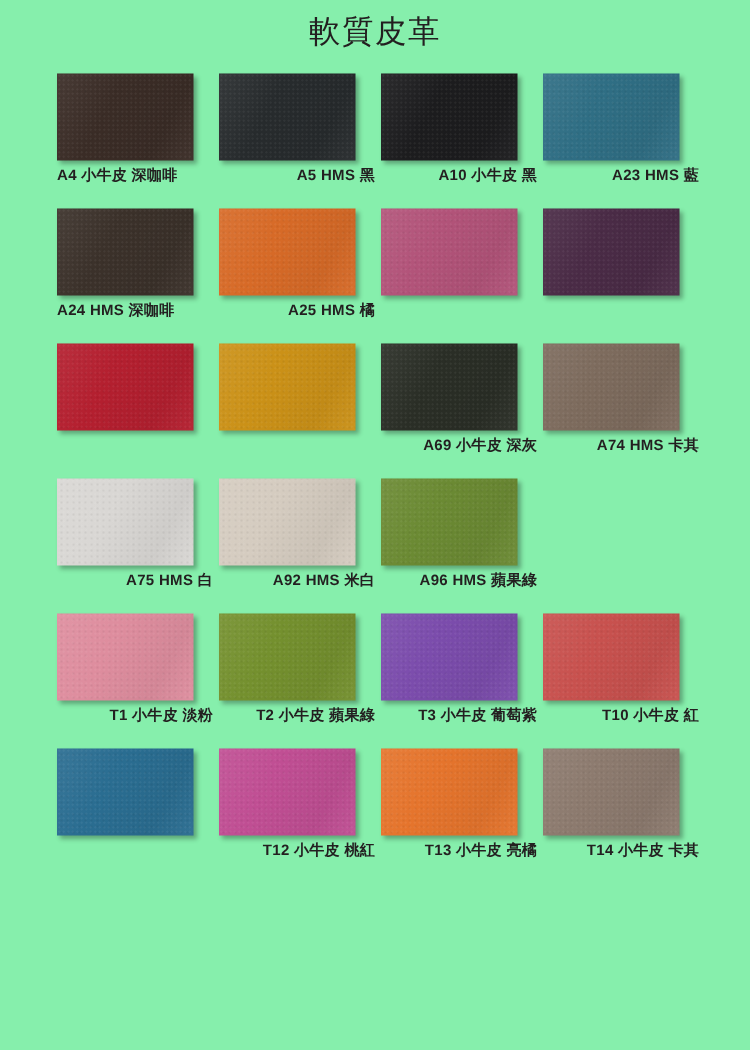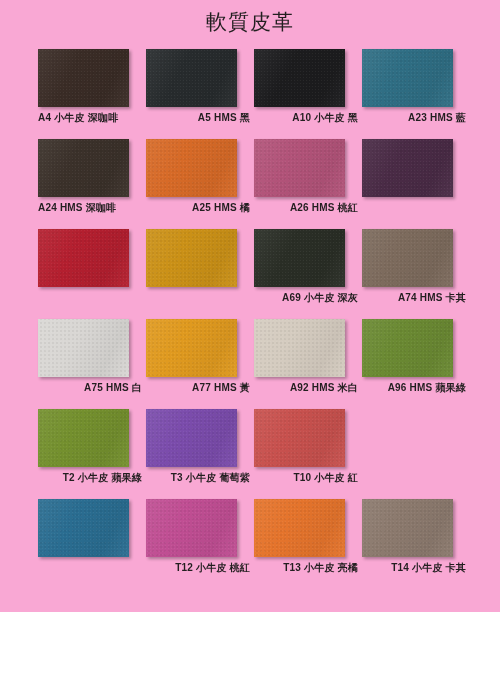--- a/index.html
+++ b/index.html
@@ -11,23 +11,23 @@
   body {
     width: 500px;
     height: 700px;
     overflow: hidden;
     font-family: "Liberation Sans", "DejaVu Sans", sans-serif;
     color: #231f20;
     position: relative;
   }
   #page {
     width: 500px;
-    height: 612px;
-    position: relative;
-    background: #f9a8d4;
+    height: 700px;
+    position: relative;
+    background: #86efac;
   }
   #title {
     position: absolute;
     top: 8px;
     left: 0;
     width: 500px;
     text-align: center;
     font-size: 21px;
     font-weight: 400;
     letter-spacing: 1px;
@@ -118,21 +118,20 @@
         <div class="cell">
           <div class="swatch" style="background-color: rgb(59, 49, 42);"></div>
           <div class="label align-left">A24 HMS 深咖啡</div>
         </div>
         <div class="cell">
           <div class="swatch" style="background-color: rgb(215, 106, 39);"></div>
           <div class="label align-center">A25 HMS 橘</div>
         </div>
         <div class="cell">
           <div class="swatch" style="background-color: rgb(178, 83, 121);"></div>
-          <div class="label align-center">A26 HMS 桃紅</div>
         </div>
         <div class="cell">
           <div class="swatch" style="background-color: rgb(74, 43, 70);"></div>
         </div>
       </div>
       <div class="row">
         <div class="cell">
           <div class="swatch" style="background-color: rgb(180, 31, 47);"></div>
         </div>
         <div class="cell">
@@ -146,33 +145,33 @@
           <div class="swatch" style="background-color: rgb(125, 107, 93);"></div>
           <div class="label align-center">A74 HMS 卡其</div>
         </div>
       </div>
       <div class="row">
         <div class="cell">
           <div class="swatch" style="background-color: rgb(217, 215, 212);"></div>
           <div class="label align-center">A75 HMS 白</div>
         </div>
         <div class="cell">
-          <div class="swatch" style="background-color: rgb(224, 154, 31);"></div>
-          <div class="label align-center">A77 HMS 黃</div>
-        </div>
-        <div class="cell">
           <div class="swatch" style="background-color: rgb(213, 204, 192);"></div>
           <div class="label align-center">A92 HMS 米白</div>
         </div>
         <div class="cell">
           <div class="swatch" style="background-color: rgb(107, 138, 51);"></div>
           <div class="label align-center">A96 HMS 蘋果綠</div>
         </div>
       </div>
       <div class="row">
+        <div class="cell">
+          <div class="swatch" style="background-color: rgb(222, 141, 158);"></div>
+          <div class="label align-center">T1 小牛皮 淡粉</div>
+        </div>
         <div class="cell">
           <div class="swatch" style="background-color: rgb(116, 144, 46);"></div>
           <div class="label align-center">T2 小牛皮 蘋果綠</div>
         </div>
         <div class="cell">
           <div class="swatch" style="background-color: rgb(123, 76, 172);"></div>
           <div class="label align-center">T3 小牛皮 葡萄紫</div>
         </div>
         <div class="cell">
           <div class="swatch" style="background-color: rgb(200, 81, 78);"></div>

